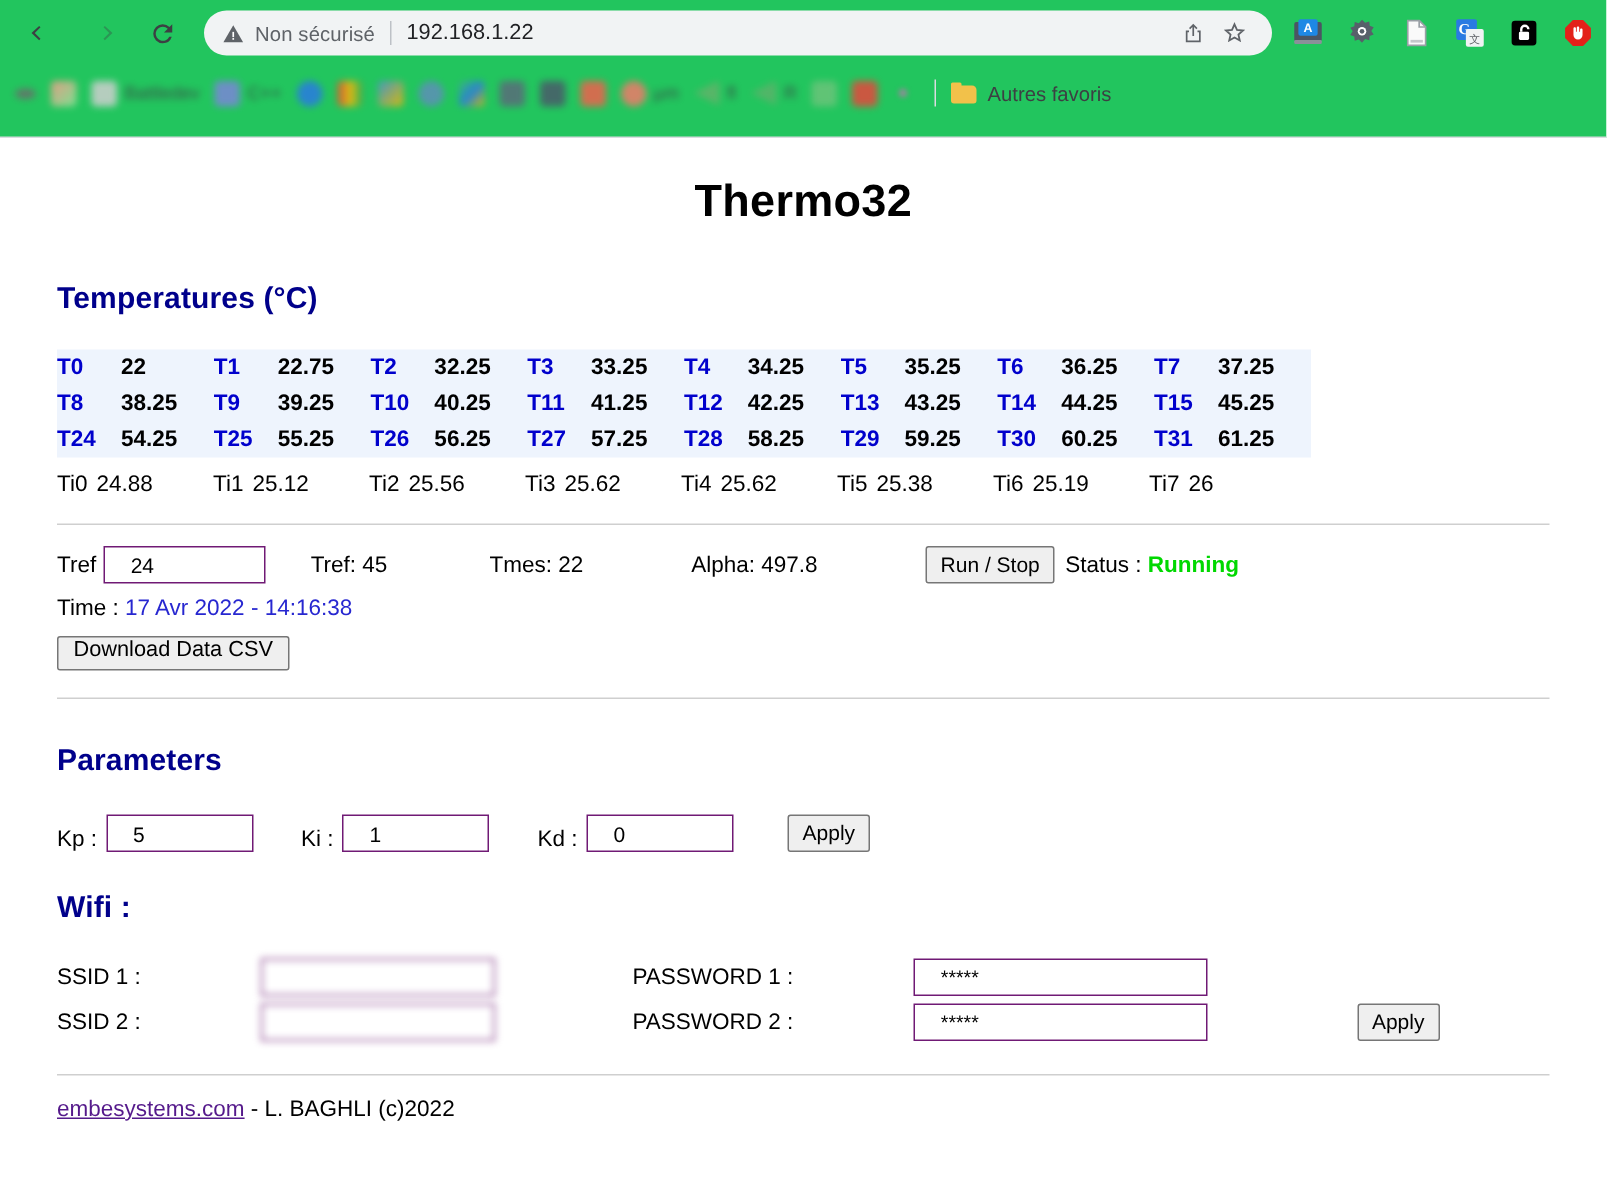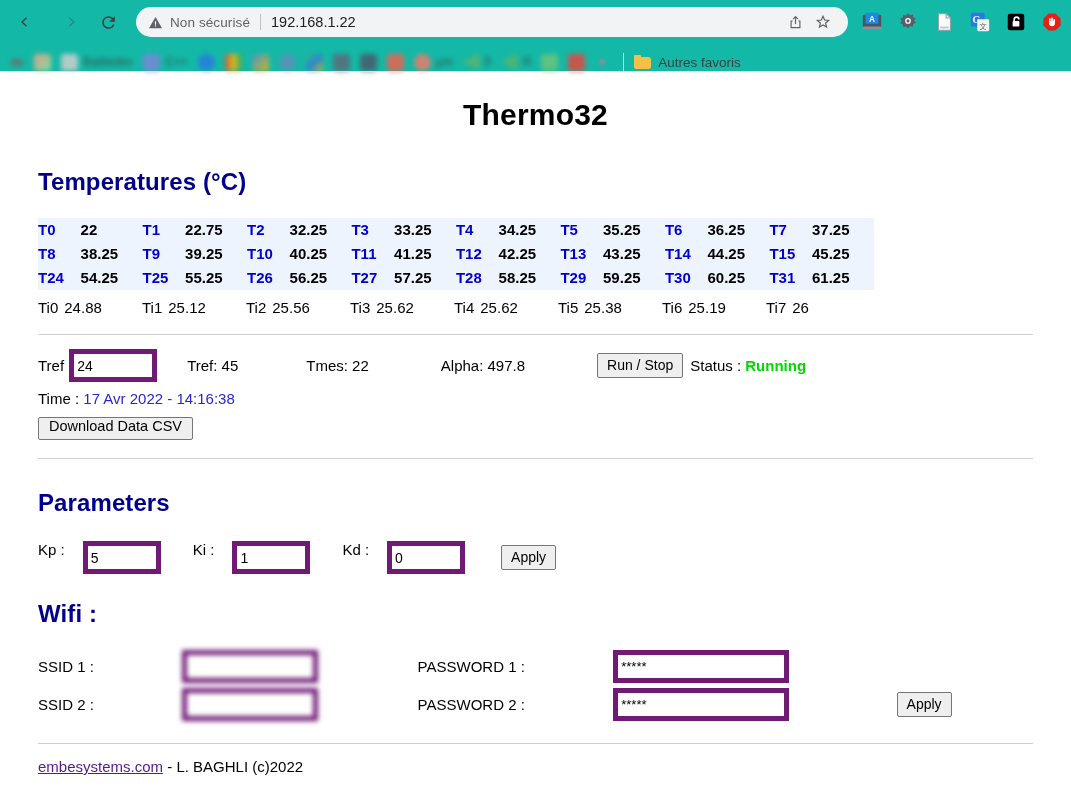--- a/index.html
+++ b/index.html
@@ -11,22 +11,22 @@
   body {
     width: 1071px;
     height: 791px;
     overflow: hidden;
     font-family: "Liberation Sans", sans-serif;
     -webkit-font-smoothing: antialiased;
   }
 
   
   .browser-chrome {
-    background: #14b8a6;
-    height: 72px;
+    background: #22c55e;
+    height: 92px;
     position: relative;
   }
   .nav-row {
     height: 44px;
     display: flex;
     align-items: center;
     padding: 0 8px;
     box-sizing: border-box;
   }
   .nav-btn {
@@ -169,21 +169,21 @@
     font-family: "Liberation Sans", sans-serif;
     font-size: 30px;
     font-weight: bold;
     color: #000000;
     text-align: center;
     margin: 26px 0 0 0;
     letter-spacing: .2px;
   }
   h2.section-head {
     font-family: "Liberation Sans", sans-serif;
-    font-size: 24px;
+    font-size: 20px;
     font-weight: bold;
     color: #00008b;
     margin: 36px 0 0 0;
     letter-spacing: .1px;
   }
   h2.section-head.params { margin-top: 30px; }
   h2.section-head.wifi { margin-top: 26px; }
 
   
   .temp-table {
@@ -242,23 +242,23 @@
     align-items: center;
     font-size: 15px;
     color: #000;
   }
   .ctl-lbl { margin-right: 5px; }
   input.txt {
     font-family: "Liberation Sans", sans-serif;
     font-size: 14px;
     color: #000;
     height: 21px;
-    border: 5px solid #701a75;
+    border: 1px solid #701a75;
     background: #fff;
-    padding: 1px 3px;
+    padding: 1px 17px;
     box-sizing: content-box;
     outline: none;
   }
   input.tref-input { width: 72px; }
   .ctl-gap-1 { width: 30px; flex: 0 0 auto; }
   .ctl-gap-2 { width: 68px; flex: 0 0 auto; }
   .ctl-gap-3 { width: 72px; flex: 0 0 auto; }
   .ctl-gap-4 { width: 72px; flex: 0 0 auto; }
   button.btn {
     font-family: "Liberation Sans", sans-serif;
@@ -294,21 +294,21 @@
   }
 
   
   .params-row {
     margin-top: 24px;
     display: flex;
     align-items: center;
     font-size: 15px;
     color: #000;
   }
-  .params-row .fld { display: flex; align-items: flex-start; margin-right: 32px; gap: 12px; }
+  .params-row .fld { display: flex; align-items: flex-end; margin-right: 32px; }
   .params-row .fld span { margin-right: 6px; }
   input.k-input { width: 62px; }
   .apply-params { margin-left: 4px; padding: 4px 20px 5px 20px; }
 
   
   .wifi-grid {
     margin-top: 22px;
     display: grid;
     grid-template-columns: auto auto auto auto auto;
     row-gap: 5px;

